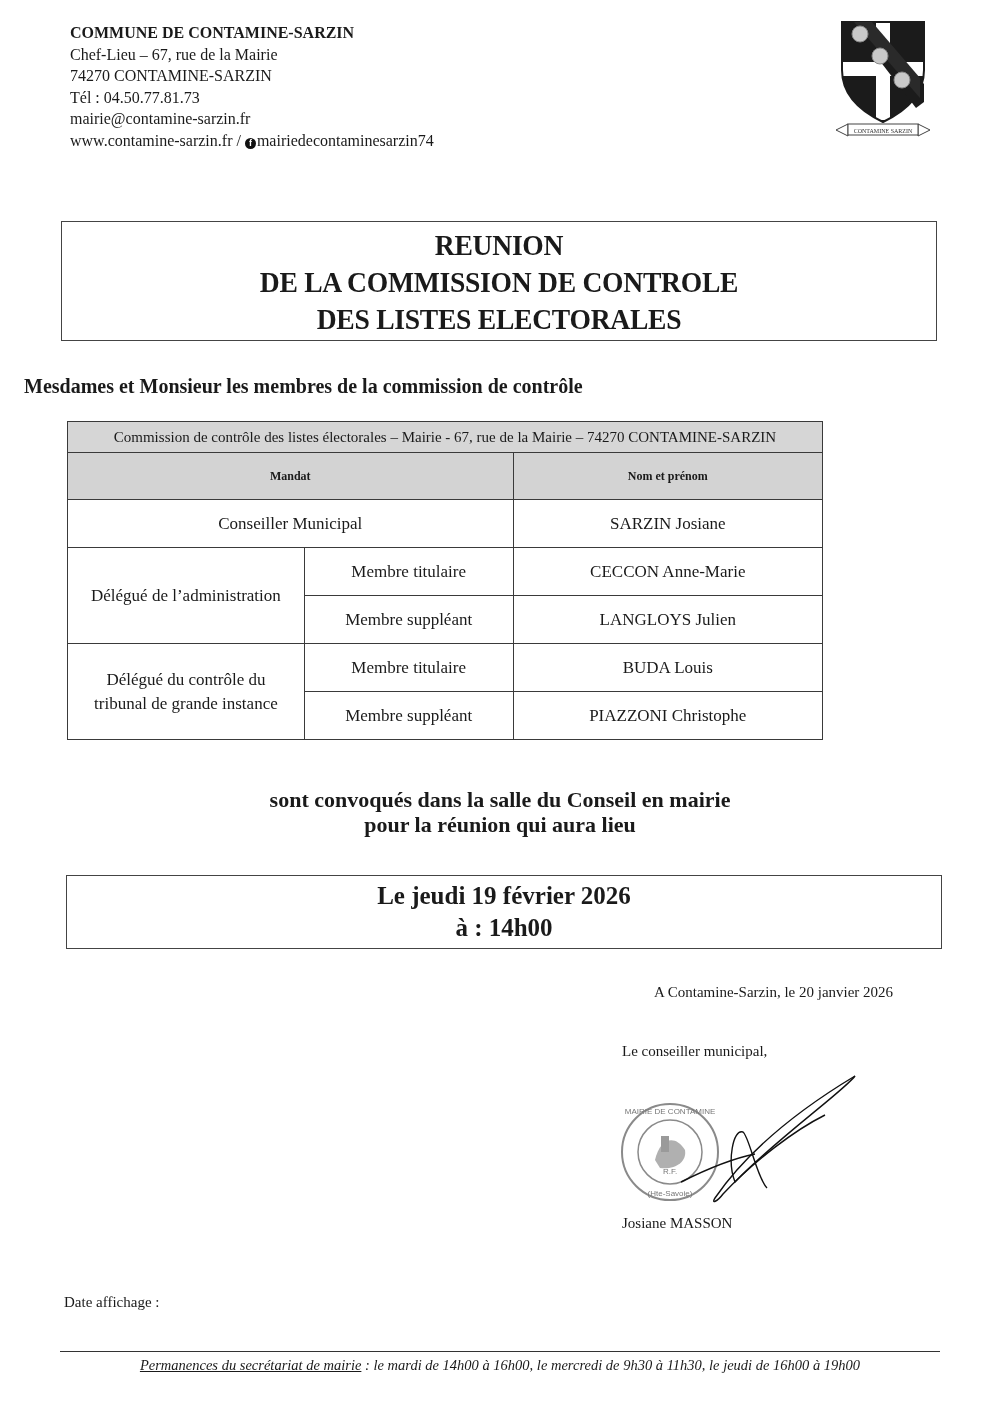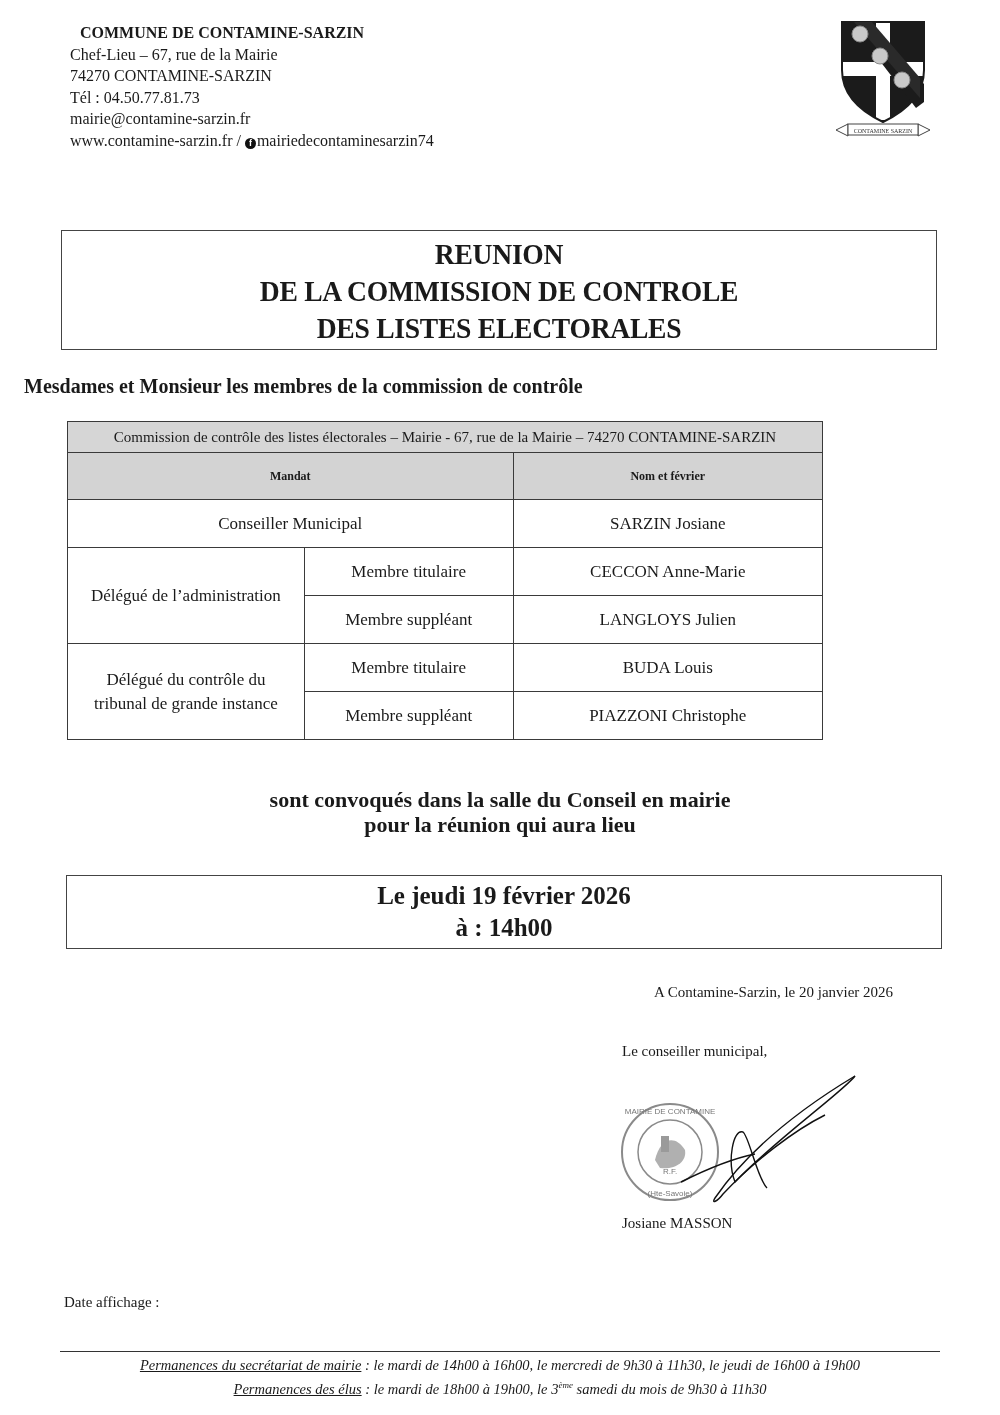--- a/index.html
+++ b/index.html
@@ -2,29 +2,29 @@
 <html><head>
 <meta charset="utf-8">
 <style>
   html, body { margin: 0; padding: 0; background: #ffffff; }
   body { width: 1000px; height: 1415px; position: relative; overflow: hidden;
          font-family: "Liberation Serif", "DejaVu Serif", serif; color: #1a1a1a; }
   .abs { position: absolute; }
 
   
   .letterhead { left: 70px; top: 22px; font-size: 16px; line-height: 21.5px; }
-  .letterhead .name { font-weight: bold; font-size: 16px; margin-left: 10px; }
+  .letterhead .name { font-weight: bold; font-size: 16px; }
   .fb { display: inline-block; width: 11px; height: 11px; border-radius: 50%;
         background: #111; color: #fff; font-size: 9px; line-height: 11px; text-align: center;
         font-weight: bold; vertical-align: 0px; margin-right: 1px; font-family: "Liberation Sans", sans-serif; }
 
   .crest { left: 828px; top: 18px; width: 110px; height: 120px; }
 
   
-  .title-box { left: 61px; top: 230px; width: 876px; height: 120px; border: 1.5px solid #444;
+  .title-box { left: 61px; top: 221px; width: 876px; height: 120px; border: 1.5px solid #444;
                box-sizing: border-box; text-align: center; }
   .title-box div { font-weight: bold; font-size: 30px; line-height: 37px; letter-spacing: -0.3px; transform: scaleX(0.92); }
   .title-box .t1 { margin-top: 4px; }
 
   .addressee { left: 0; width: 1000px; top: 375px; text-align: left; font-weight: bold; font-size: 20px; padding-left: 24px; }
 
   
   table.members { position: absolute; left: 67px; top: 421px; width: 756px; border-collapse: collapse;
                   font-size: 17px; }
   table.members td, table.members th { border: 1.3px solid #3a3a3a; text-align: center; padding: 0; }
@@ -94,21 +94,21 @@
       <col style="width:263px">
       <col style="width:238px">
       <col style="width:354px">
     </colgroup>
   <tbody>
       <tr class="cap">
     <td colspan="3">Commission de contrôle des listes électorales – Mairie - 67, rue de la Mairie – 74270 CONTAMINE-SARZIN</td>
   </tr>
   <tr class="hdr">
     <th colspan="2">Mandat</th>
-    <th>Nom et février</th>
+    <th>Nom et prénom</th>
   </tr>
   <tr class="row">
     <td colspan="2">Conseiller Municipal</td>
     <td>SARZIN Josiane</td>
   </tr>
   <tr class="row">
     <td rowspan="2">Délégué de l’administration</td>
     <td>Membre titulaire</td>
     <td>CECCON Anne-Marie</td>
   </tr>
@@ -163,14 +163,13 @@
   </svg>
 </div>
 
 <div class="abs signer-name">Josiane MASSON</div>
 
 <div class="abs posted">Date affichage :</div>
 
 <div class="abs footer-rule"></div>
 <div class="abs footer">
   <div><u>Permanences du secrétariat de mairie</u><span> : le mardi de 14h00 à 16h00, le mercredi de 9h30 à 11h30, le jeudi de 16h00 à 19h00</span></div>
-  <div><u>Permanences des élus</u><span> : le mardi de 18h00 à 19h00, le 3</span><sup>ème</sup><span> samedi du mois de 9h30 à 11h30</span></div>
 </div>
 
 </body></html>

